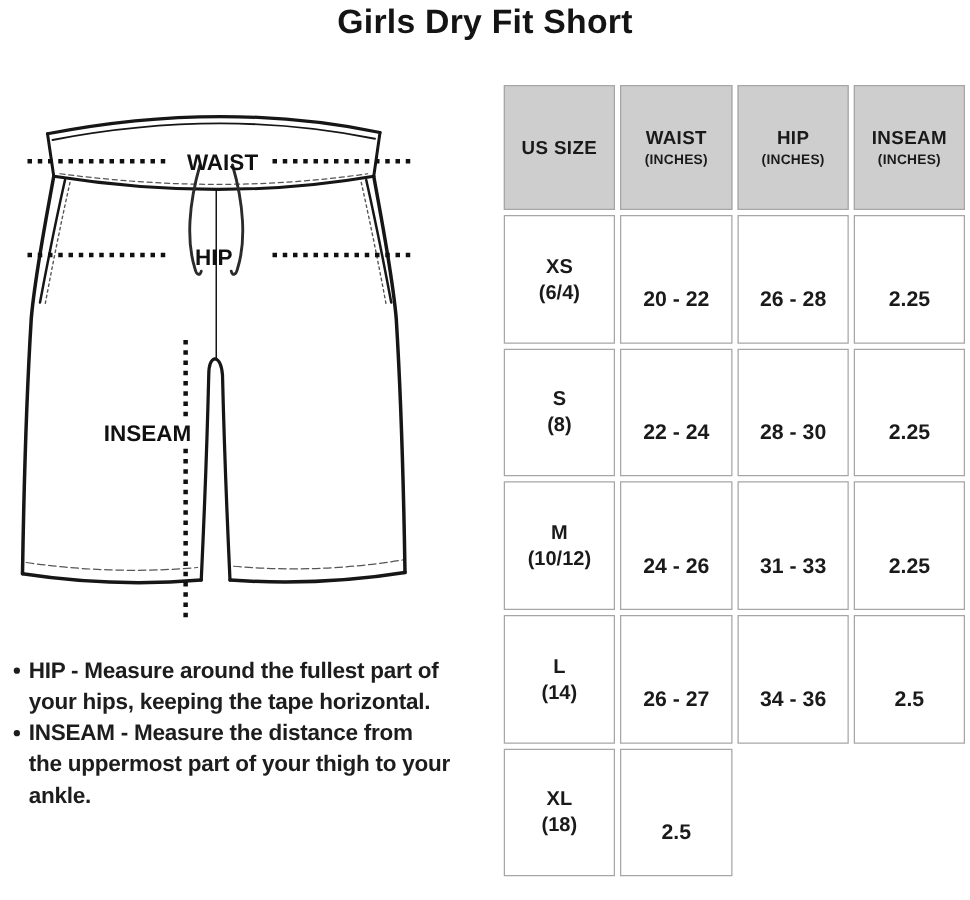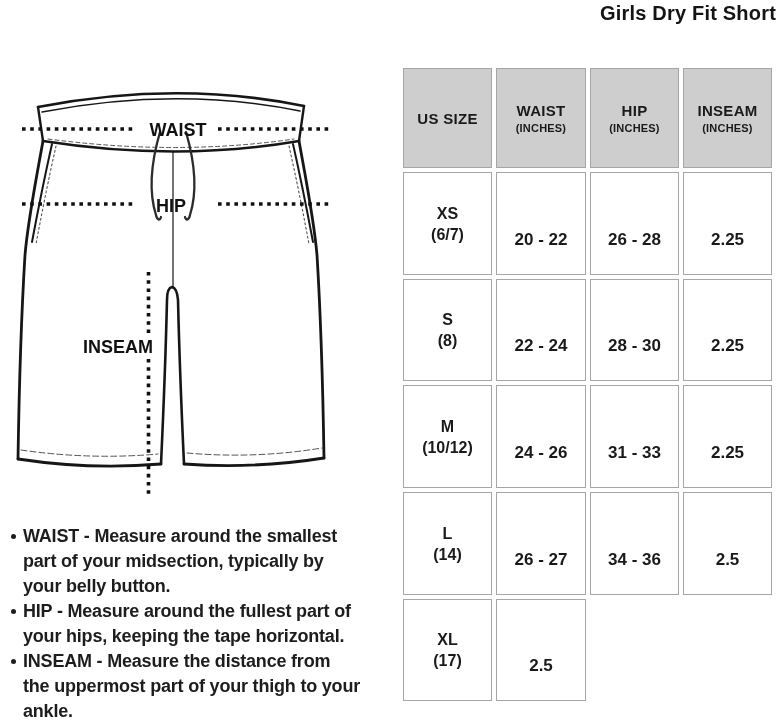--- a/index.html
+++ b/index.html
@@ -2,22 +2,22 @@
 <html style="--header-bg: #cecece; --cell-border: #a6a6a6;"><head>
 <meta charset="utf-8">
 <style>
   html,body{margin:0;padding:0;background:#fff;}
   .page{
     position:relative;width:776px;height:720px;background:#fff;overflow:hidden;
     font-family:"Liberation Sans",sans-serif;color:#1a1a1a;
   }
   
   .title{
-    position:absolute;top:2px;left:0;width:776px;text-align:right;
-    font-size:20px;font-weight:bold;letter-spacing:.2px;color:#141414;
+    position:absolute;top:2px;left:0;width:776px;text-align:center;
+    font-size:27px;font-weight:bold;letter-spacing:.2px;color:#141414;
   }
   
   .diagram{position:absolute;left:0;top:75px;width:350px;height:440px;}
   .diagram text{
     font-family:"Liberation Sans",sans-serif;font-weight:bold;
     font-size:18px;fill:#111;
   }
   
   .size-table{
     position:absolute;left:403px;top:68px;
@@ -110,21 +110,21 @@
       <span class="h-label">HIP</span>
       <span class="h-sub">(INCHES)</span>
     </div>
     <div class="cell header">
       <span class="h-label">INSEAM</span>
       <span class="h-sub">(INCHES)</span>
     </div>
 
     <div class="cell">
       <span class="size-line">XS</span>
-      <span class="size-line">(6/7)</span>
+      <span class="size-line">(6/4)</span>
     </div>
     <div class="cell">
         <span class="val">20 - 22</span>
       </div>
     <div class="cell">
         <span class="val">26 - 28</span>
       </div>
     <div class="cell">
         <span class="val">2.25</span>
       </div>
@@ -166,34 +166,28 @@
       </div>
     <div class="cell">
         <span class="val">34 - 36</span>
       </div>
     <div class="cell">
         <span class="val">2.5</span>
       </div>
 
     <div class="cell">
       <span class="size-line">XL</span>
-      <span class="size-line">(17)</span>
+      <span class="size-line">(18)</span>
     </div>
     <div class="cell">
         <span class="val">2.5</span>
       </div>
   </div>
 
   <div class="notes">
-    <div class="note-item">
-      <span class="note-dot"></span>
-      <span class="note-text">WAIST - Measure around the smallest
-part of your midsection, typically by
-your belly button.</span>
-    </div>
     <div class="note-item">
       <span class="note-dot"></span>
       <span class="note-text">HIP - Measure around the fullest part of
 your hips, keeping the tape horizontal.</span>
     </div>
     <div class="note-item">
       <span class="note-dot"></span>
       <span class="note-text">INSEAM - Measure the distance from
 the uppermost part of your thigh to your
 ankle.</span>

